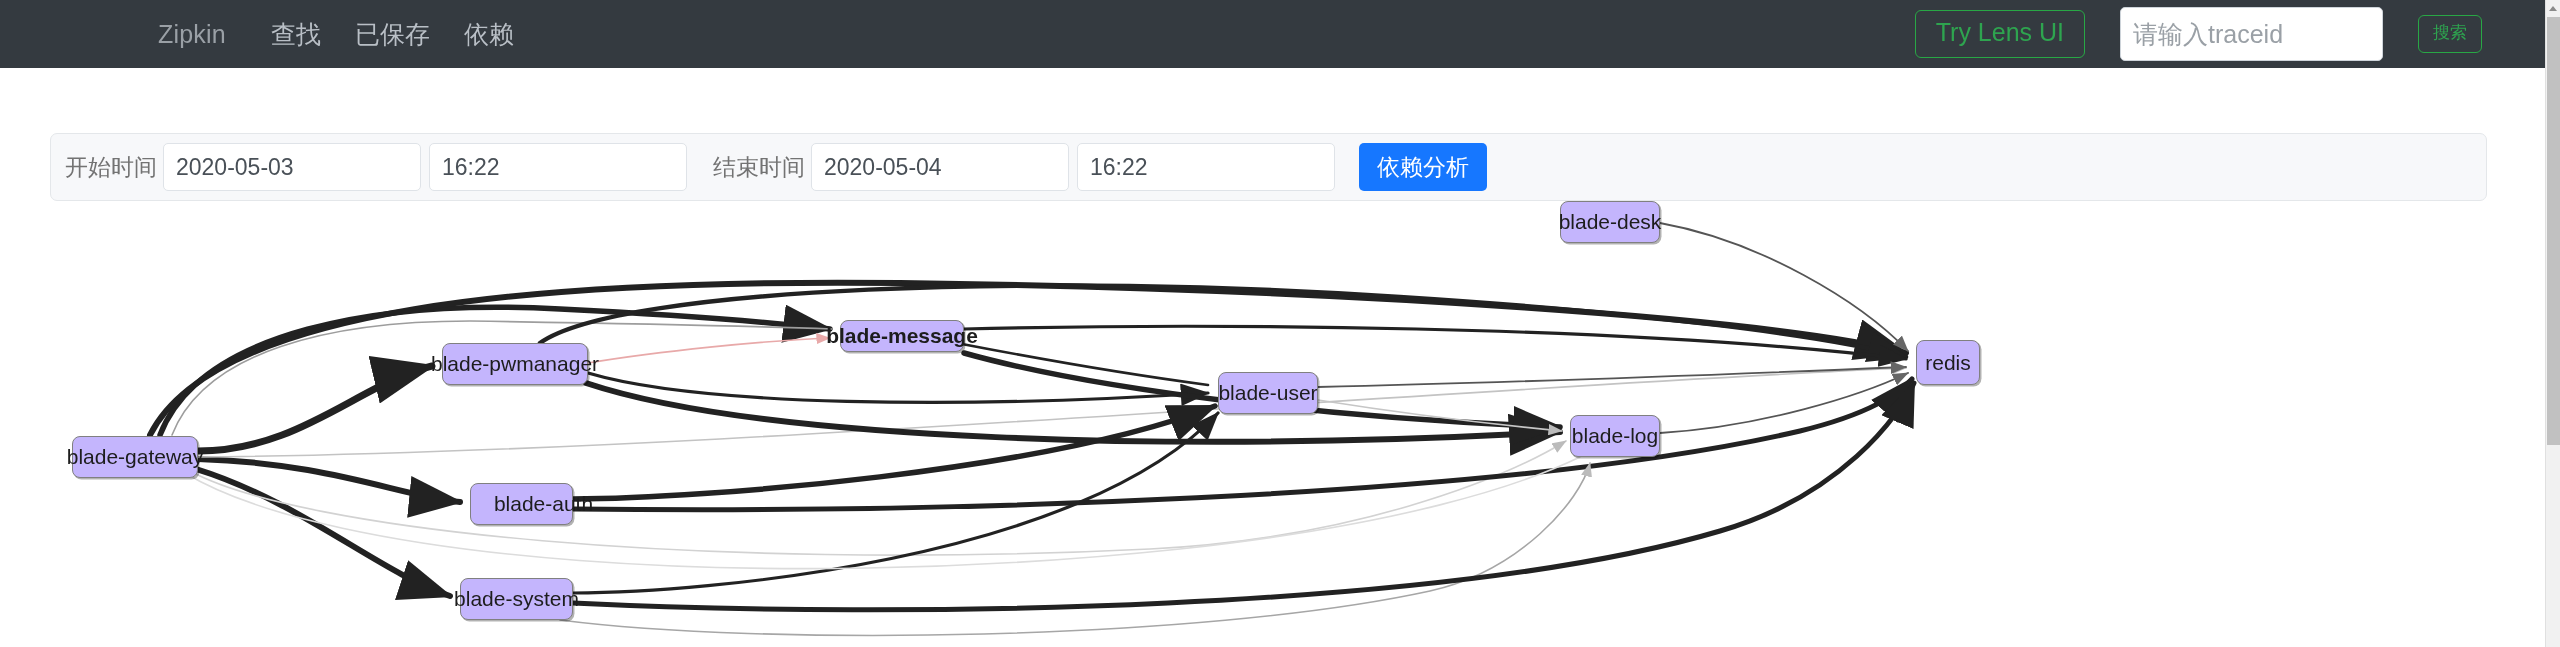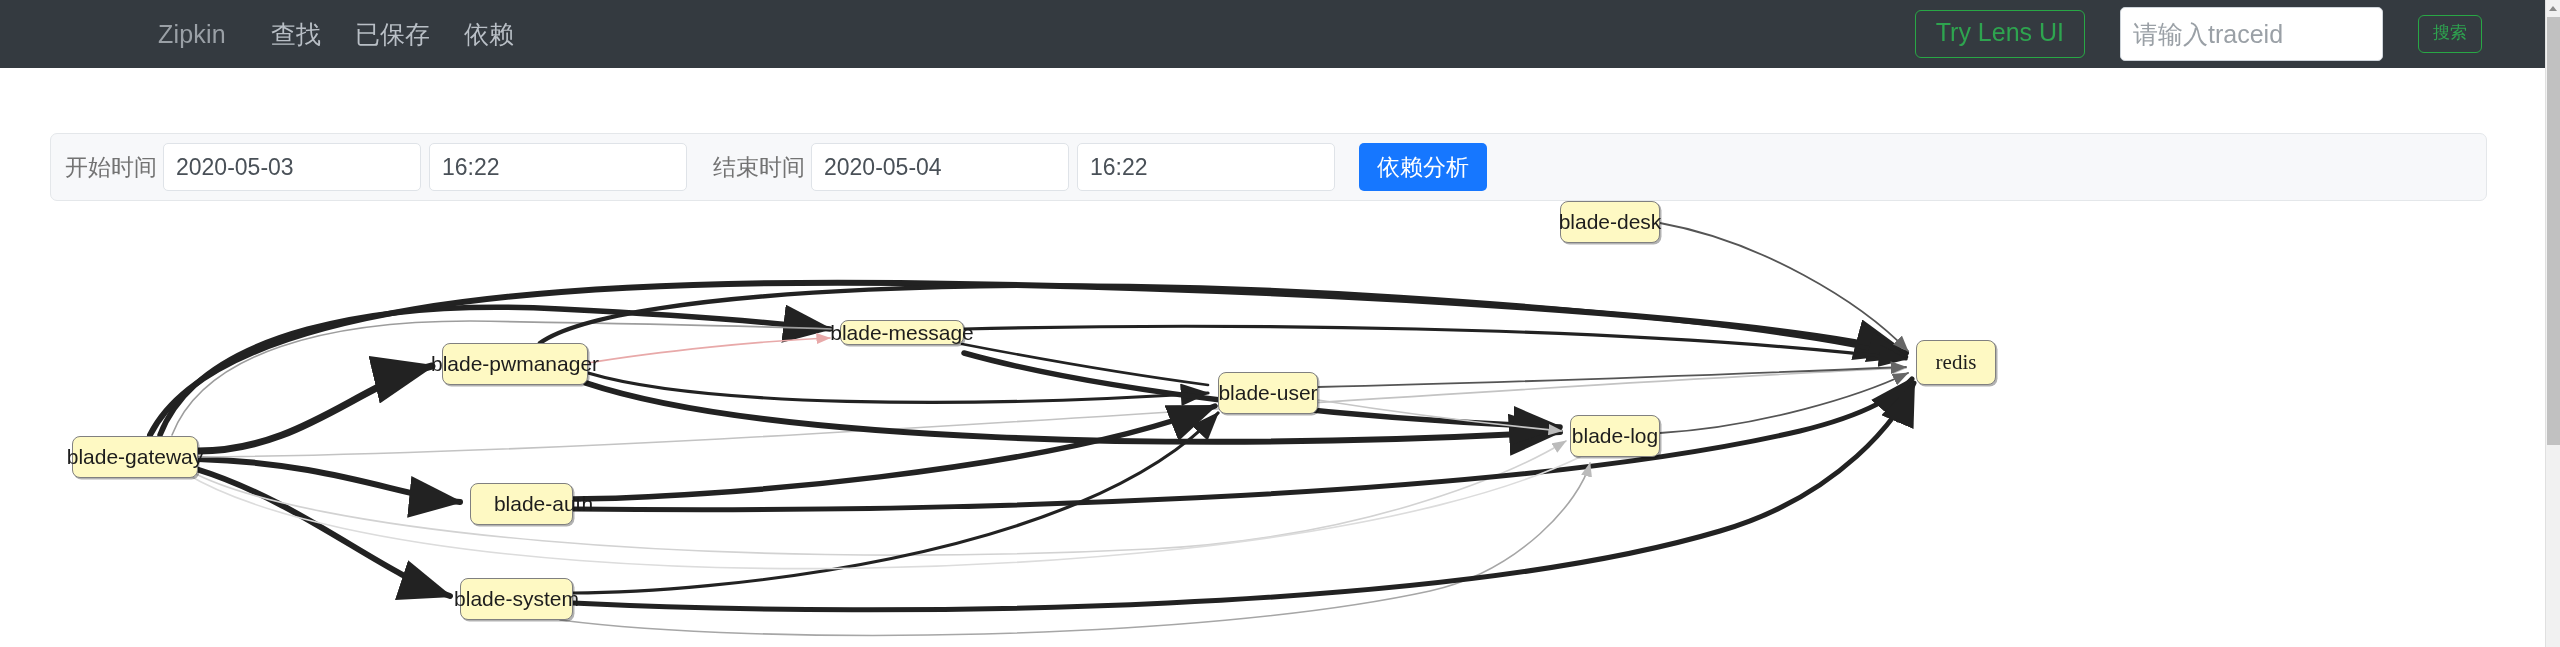--- a/index.html
+++ b/index.html
@@ -120,21 +120,21 @@
   #graph-area {
     position: absolute;
     left: 0; top: 201px;
     width: 2545px; height: 446px;
     background: #fff;
     overflow: hidden;
   }
   #graph-svg { position: absolute; left: 0; top: 0; }
   .node-box {
     position: absolute;
-    background: #fef9c3;
+    background: #c4b5fd;
     border: 1px solid #808080;
     border-radius: 8px;
     box-shadow: 1.5px 1.5px 0 rgba(0,0,0,.30);
     display: flex; align-items: center; justify-content: center;
     color: #1d1d1d;
     font-size: 21px;
     white-space: nowrap;
     cursor: pointer;
   }
 
@@ -263,39 +263,39 @@
       <path d="M185,272 C330,360 760,392 1180,348 C1400,324 1520,285 1580,256" stroke="#dcdcdc" stroke-width="1.6"></path>
     </g>
   </svg>
 
   <div class="node-box" style="left: 72px; top: 235px; width: 126px; height: 42px;">
       <span>blade-gateway</span>
     </div>
   <div class="node-box" style="left: 442px; top: 142px; width: 146px; height: 42px;">
       <span>blade-pwmanager</span>
     </div>
-  <div class="node-box" style="left: 840px; top: 119px; width: 124px; height: 25px;">
+  <div class="node-box" style="left: 840px; top: 119px; width: 124px; height: 32px; font-weight: bold;">
       <span>blade-message</span>
     </div>
   <div class="node-box" style="left: 1218px; top: 171px; width: 100px; height: 42px;">
       <span>blade-user</span>
     </div>
   <div class="node-box" style="left: 1560px; top: 0px; width: 100px; height: 42px;">
       <span>blade-desk</span>
     </div>
   <div class="node-box" style="left: 1570px; top: 214px; width: 90px; height: 42px;">
       <span>blade-log</span>
     </div>
   <div class="node-box" style="left: 470px; top: 282px; width: 103px; height: 42px; padding-left: 44px;">
       <span>blade-auth</span>
     </div>
   <div class="node-box" style="left: 460px; top: 377px; width: 113px; height: 42px;">
       <span>blade-system</span>
     </div>
-  <div class="node-box" style="left: 1916px; top: 139px; width: 80px; height: 45px; font-family: Liberation Serif, serif;">
+  <div class="node-box" style="left: 1916px; top: 139px; width: 64px; height: 45px;">
       <span>redis</span>
     </div>
 </div>
 
 <div id="scrollbar">
   <div id="scroll-up"></div>
   <div id="scroll-thumb"></div>
 </div>
 
 </body></html>

